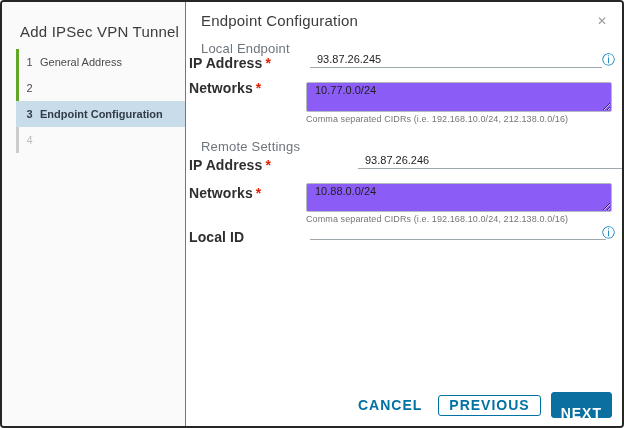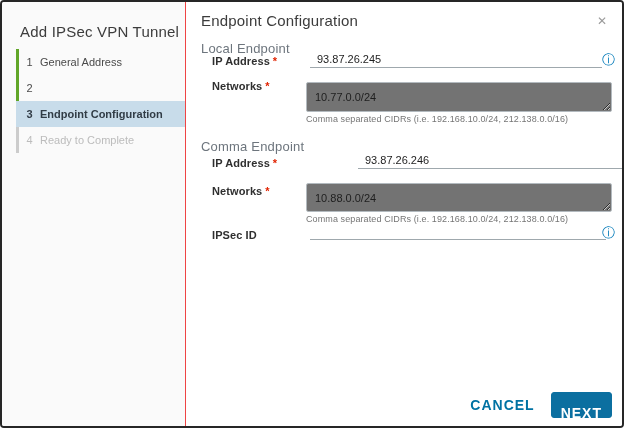--- a/index.html
+++ b/index.html
@@ -72,22 +72,22 @@
     font-size: 12px; color: #9b9b9b; cursor: pointer;
     line-height: 12px; background: none; border: none; padding: 2px;
     font-family: "Liberation Sans", sans-serif;
   }
 
   .section-title { position: absolute; left: 15px; font-size: 13px; color: #6d757d; letter-spacing: 0.2px; text-align: right; }
   .sec-local  { top: 39px; }
   .sec-remote { top: 137px; }
 
   .flabel {
-    position: absolute; left: 26px;
-    font-size: 11px; font-weight: 700; color: #2f2f2f; letter-spacing: 0.1px;
+    position: absolute; left: 3px;
+    font-size: 14px; font-weight: 700; color: #2f2f2f; letter-spacing: 0.1px;
   }
   .req { color: #e12200; margin-left: 3px; font-weight: 700; }
 
   .lbl-local-ip    { top: 53px; }
   .lbl-local-net   { top: 78px; }
   .lbl-remote-ip   { top: 155px; }
   .lbl-remote-net  { top: 183px; }
   .lbl-remote-id   { top: 227px; }
 
   .line-input {
@@ -100,22 +100,22 @@
   }
   .in-local-ip  { top: 50px; width: 292px; }
   .in-remote-ip { top: 151px; width: 307px; margin-left: 48px; }
   .in-remote-id { top: 222px; width: 296px; }
 
   .cidr-area {
     position: absolute; left: 120px; width: 306px;
     border: 1px solid #b3babf; border-radius: 2px;
     font-family: "Liberation Sans", sans-serif;
     font-size: 11px; color: #1e1e1e;
-    padding: 8px 8px; resize: vertical; overflow: auto;
-    background: #737373; outline: none;
+    padding: 1px 8px; resize: vertical; overflow: auto;
+    background: #8b5cf6; outline: none;
   }
   .ta-local  { top: 80px; height: 30px; }
   .ta-remote { top: 181px; height: 29px; }
 
   .helper {
     position: absolute; left: 120px;
     font-size: 9px; color: #757575; letter-spacing: 0.1px;
   }
   .hp-local  { top: 112px; }
   .hp-remote { top: 212px; }
@@ -162,21 +162,20 @@
       </li>
       <li class="step done">
         <span class="num">2</span>
       </li>
       <li class="step active">
         <span class="num">3</span>
         <span class="lbl">Endpoint Configuration</span>
       </li>
       <li class="step future">
         <span class="num">4</span>
-        <span class="lbl">Ready to Complete</span>
       </li>
     </ul>
   </aside>
 
   <main class="panel">
     <h2 class="panel-title">Endpoint Configuration</h2>
     <button class="close-btn">✕</button>
 
     <div class="section-title sec-local">Local Endpoint</div>
 
@@ -185,37 +184,38 @@
     </div>
     <input class="line-input in-local-ip" value="93.87.26.245" style="">
     <span class="info-icon info-local">ⓘ</span>
 
     <div class="flabel lbl-local-net">
       <span>Networks</span><span class="req">*</span>
     </div>
     <textarea class="cidr-area ta-local" style="">10.77.0.0/24</textarea>
     <div class="helper hp-local">Comma separated CIDRs (i.e. 192.168.10.0/24, 212.138.0.0/16)</div>
 
-    <div class="section-title sec-remote">Comma Endpoint</div>
+    <div class="section-title sec-remote">Remote Settings</div>
 
     <div class="flabel lbl-remote-ip">
       <span>IP Address</span><span class="req">*</span>
     </div>
     <input class="line-input in-remote-ip" value="93.87.26.246" style="">
 
     <div class="flabel lbl-remote-net">
       <span>Networks</span><span class="req">*</span>
     </div>
     <textarea class="cidr-area ta-remote" style="">10.88.0.0/24</textarea>
     <div class="helper hp-remote">Comma separated CIDRs (i.e. 192.168.10.0/24, 212.138.0.0/16)</div>
 
     <div class="flabel lbl-remote-id">
-      <span>IPSec ID</span>
+      <span>Local ID</span>
     </div>
     <input class="line-input in-remote-id" value="" style="">
     <span class="info-icon info-remote-id">ⓘ</span>
 
     <div class="footer">
       <button class="btn btn-link">CANCEL</button>
+      <button class="btn btn-outline">PREVIOUS</button>
       <button class="btn btn-primary">NEXT</button>
     </div>
   </main>
 </div>
 
 </body></html>

